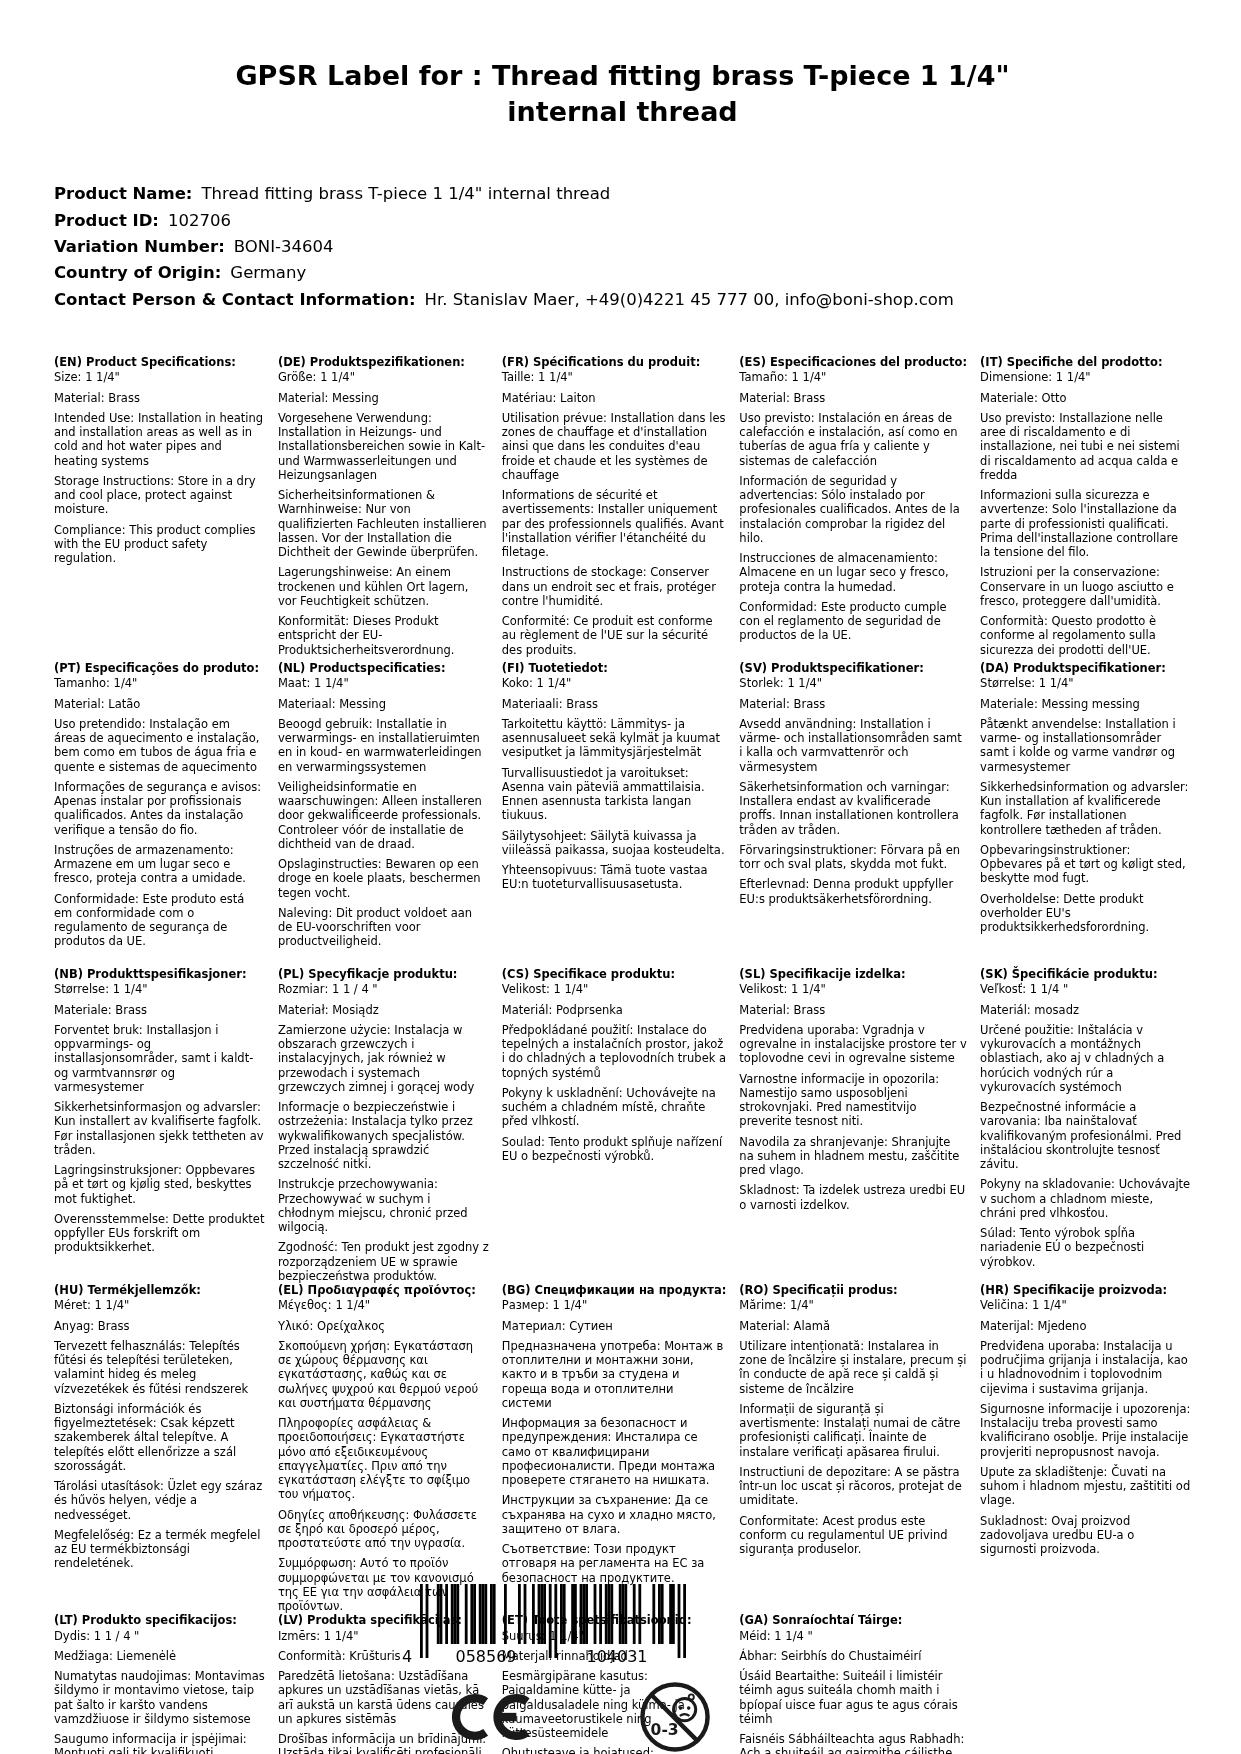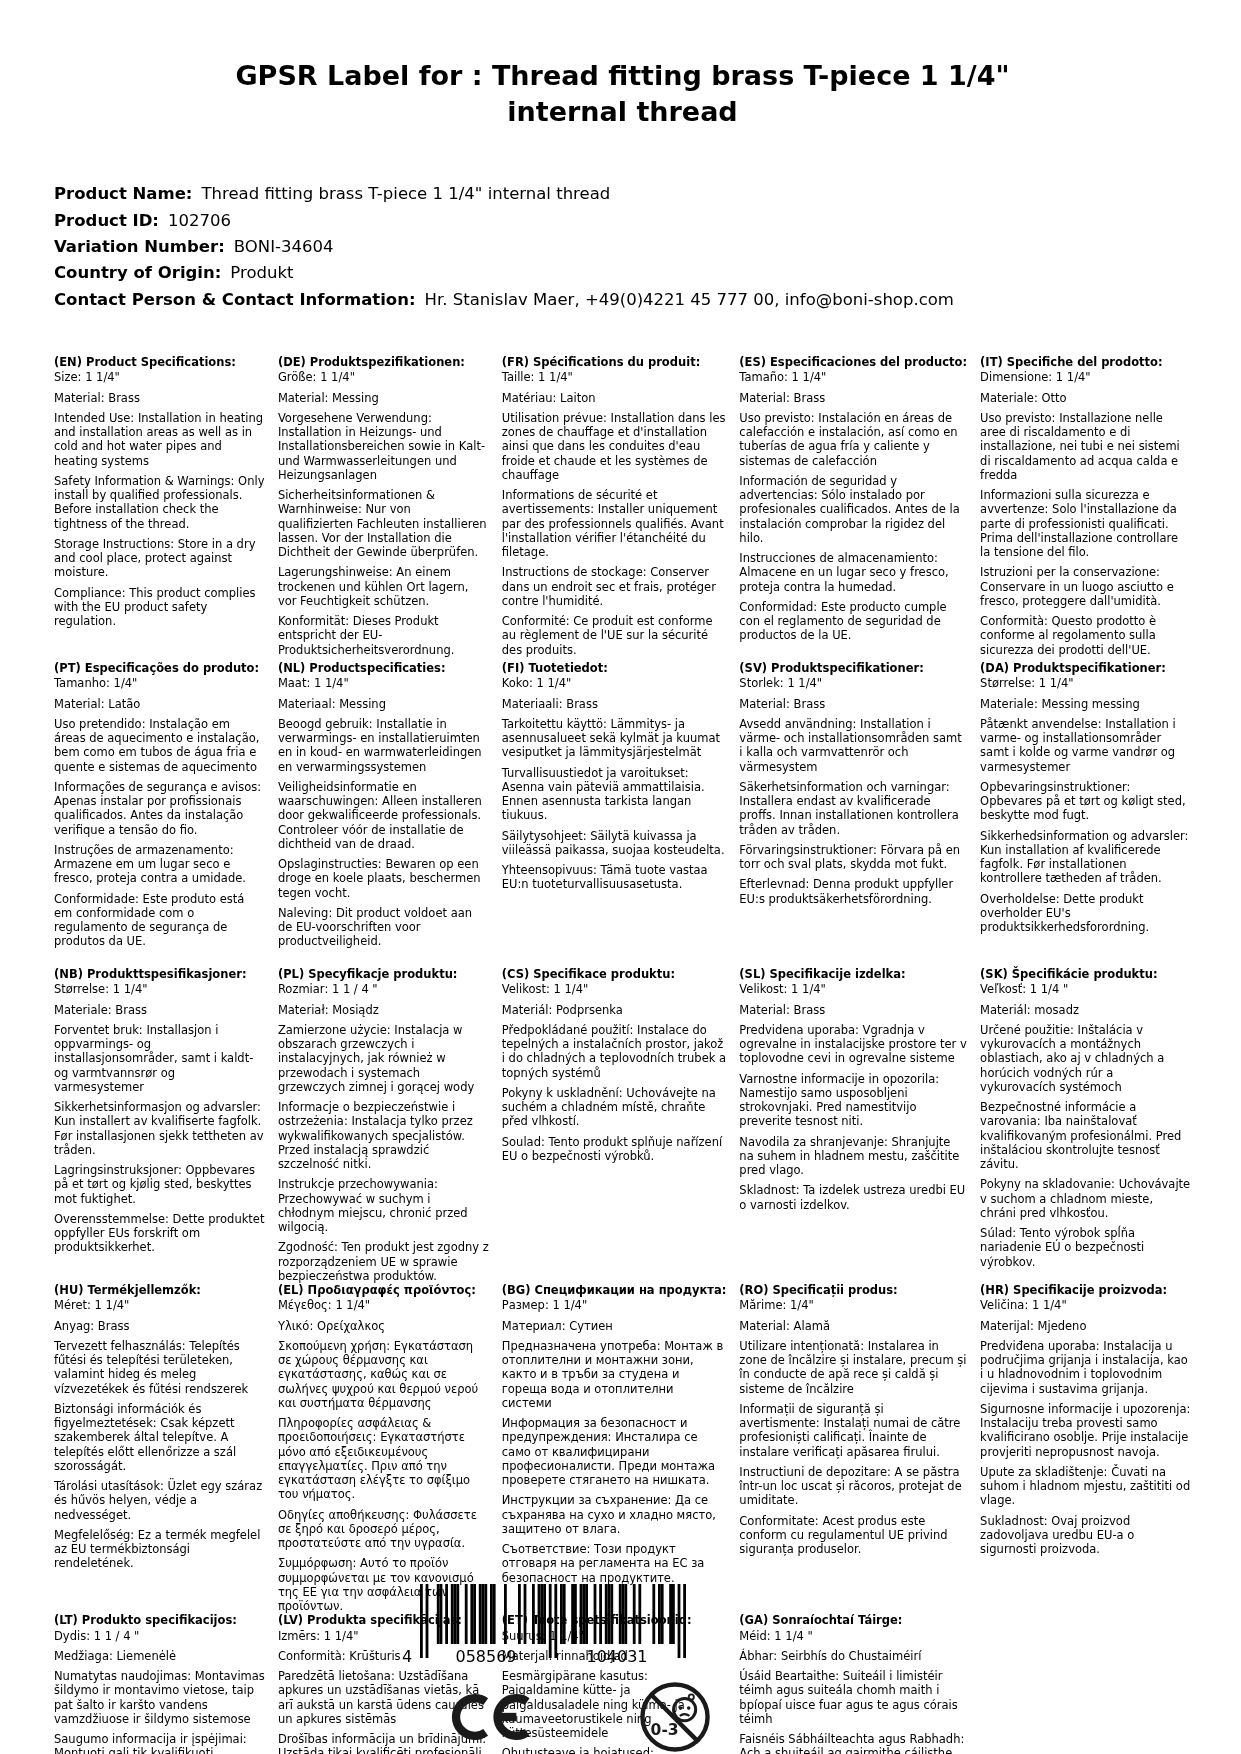--- a/index.html
+++ b/index.html
@@ -34,31 +34,30 @@
 <body>
 
 <div class="page">
 
   <div class="title">GPSR Label for : Thread fitting brass T-piece 1 1/4" internal thread</div>
 
   <div class="meta">
     <div class="meta-row"><span class="meta-label">Product Name:</span><span class="meta-value">Thread fitting brass T-piece 1 1/4" internal thread</span></div>
     <div class="meta-row"><span class="meta-label">Product ID:</span><span class="meta-value">102706</span></div>
     <div class="meta-row"><span class="meta-label">Variation Number:</span><span class="meta-value">BONI-34604</span></div>
-    <div class="meta-row"><span class="meta-label">Country of Origin:</span><span class="meta-value">Produkt</span></div>
+    <div class="meta-row"><span class="meta-label">Country of Origin:</span><span class="meta-value">Germany</span></div>
     <div class="meta-row"><span class="meta-label">Contact Person &amp; Contact Information:</span><span class="meta-value">Hr. Stanislav Maer, +49(0)4221 45 777 00, info@boni-shop.com</span></div>
   </div>
 
   <div class="specs-grid">
       <div class="spec-cell">
         <div class="spec-header">(EN) Product Specifications:</div>
         <div class="spec-par">Size: 1 1/4"</div>
         <div class="spec-par">Material: Brass</div>
         <div class="spec-par">Intended Use: Installation in heating and installation areas as well as in cold and hot water pipes and heating systems</div>
-        <div class="spec-par">Safety Information &amp; Warnings: Only install by qualified professionals. Before installation check the tightness of the thread.</div>
         <div class="spec-par">Storage Instructions: Store in a dry and cool place, protect against moisture.</div>
         <div class="spec-par">Compliance: This product complies with the EU product safety regulation.</div>
       </div>
       <div class="spec-cell">
         <div class="spec-header">(DE) Produktspezifikationen:</div>
         <div class="spec-par">Größe: 1 1/4"</div>
         <div class="spec-par">Material: Messing</div>
         <div class="spec-par">Vorgesehene Verwendung: Installation in Heizungs- und Installationsbereichen sowie in Kalt- und Warmwasserleitungen und Heizungsanlagen</div>
         <div class="spec-par">Sicherheitsinformationen &amp; Warnhinweise: Nur von qualifizierten Fachleuten installieren lassen. Vor der Installation die Dichtheit der Gewinde überprüfen.</div>
         <div class="spec-par">Lagerungshinweise: An einem trockenen und kühlen Ort lagern, vor Feuchtigkeit schützen.</div>
@@ -125,22 +124,22 @@
         <div class="spec-par">Avsedd användning: Installation i värme- och installationsområden samt i kalla och varmvattenrör och värmesystem</div>
         <div class="spec-par">Säkerhetsinformation och varningar: Installera endast av kvalificerade proffs. Innan installationen kontrollera tråden av tråden.</div>
         <div class="spec-par">Förvaringsinstruktioner: Förvara på en torr och sval plats, skydda mot fukt.</div>
         <div class="spec-par">Efterlevnad: Denna produkt uppfyller EU:s produktsäkerhetsförordning.</div>
       </div>
       <div class="spec-cell">
         <div class="spec-header">(DA) Produktspecifikationer:</div>
         <div class="spec-par">Størrelse: 1 1/4"</div>
         <div class="spec-par">Materiale: Messing messing</div>
         <div class="spec-par">Påtænkt anvendelse: Installation i varme- og installationsområder samt i kolde og varme vandrør og varmesystemer</div>
+        <div class="spec-par">Sikkerhedsinformation og advarsler: Kun installation af kvalificerede fagfolk. Før installationen kontrollere tætheden af tråden.</div>
         <div class="spec-par">Opbevaringsinstruktioner: Opbevares på et tørt og køligt sted, beskytte mod fugt.</div>
-        <div class="spec-par">Sikkerhedsinformation og advarsler: Kun installation af kvalificerede fagfolk. Før installationen kontrollere tætheden af tråden.</div>
         <div class="spec-par">Overholdelse: Dette produkt overholder EU's produktsikkerhedsforordning.</div>
       </div>
       <div class="spec-cell">
         <div class="spec-header">(NB) Produkttspesifikasjoner:</div>
         <div class="spec-par">Størrelse: 1 1/4"</div>
         <div class="spec-par">Materiale: Brass</div>
         <div class="spec-par">Forventet bruk: Installasjon i oppvarmings- og installasjonsområder, samt i kaldt- og varmtvannsrør og varmesystemer</div>
         <div class="spec-par">Sikkerhetsinformasjon og advarsler: Kun installert av kvalifiserte fagfolk. Før installasjonen sjekk tettheten av tråden.</div>
         <div class="spec-par">Lagringsinstruksjoner: Oppbevares på et tørt og kjølig sted, beskyttes mot fuktighet.</div>
         <div class="spec-par">Overensstemmelse: Dette produktet oppfyller EUs forskrift om produktsikkerhet.</div>

